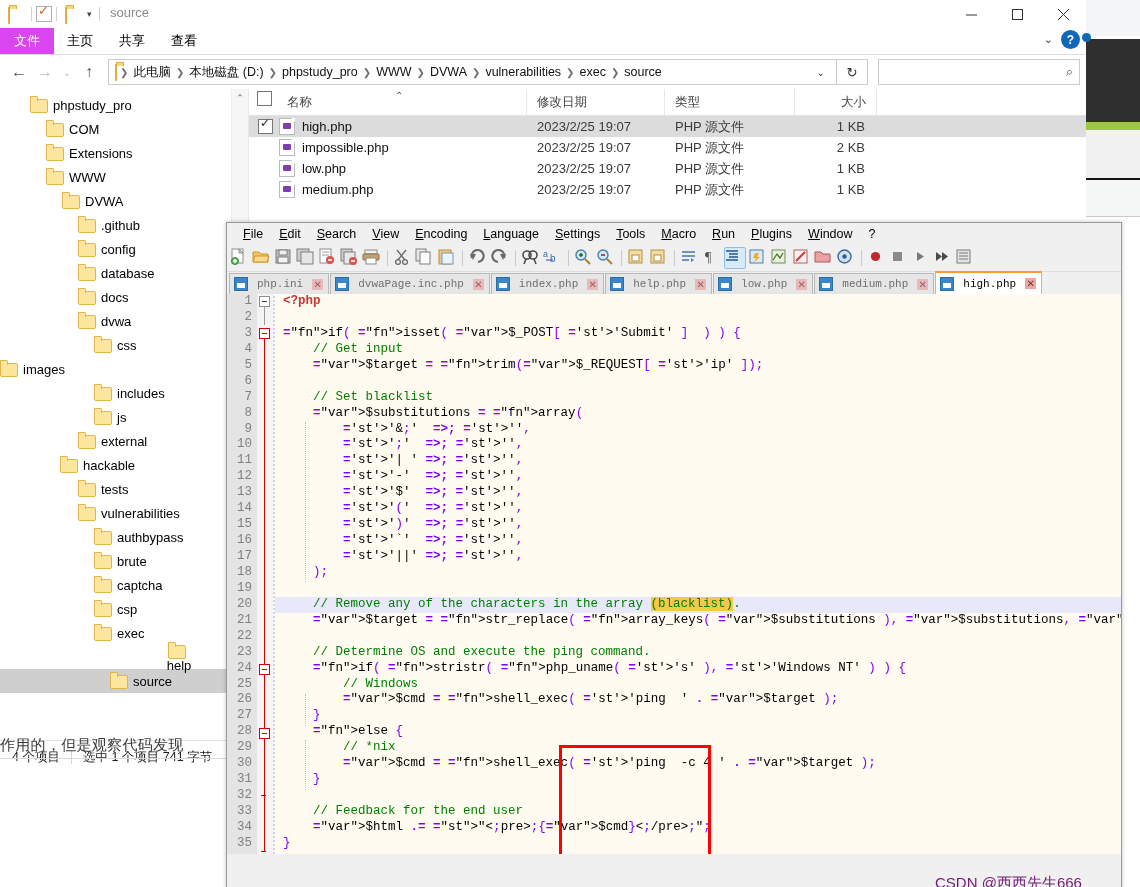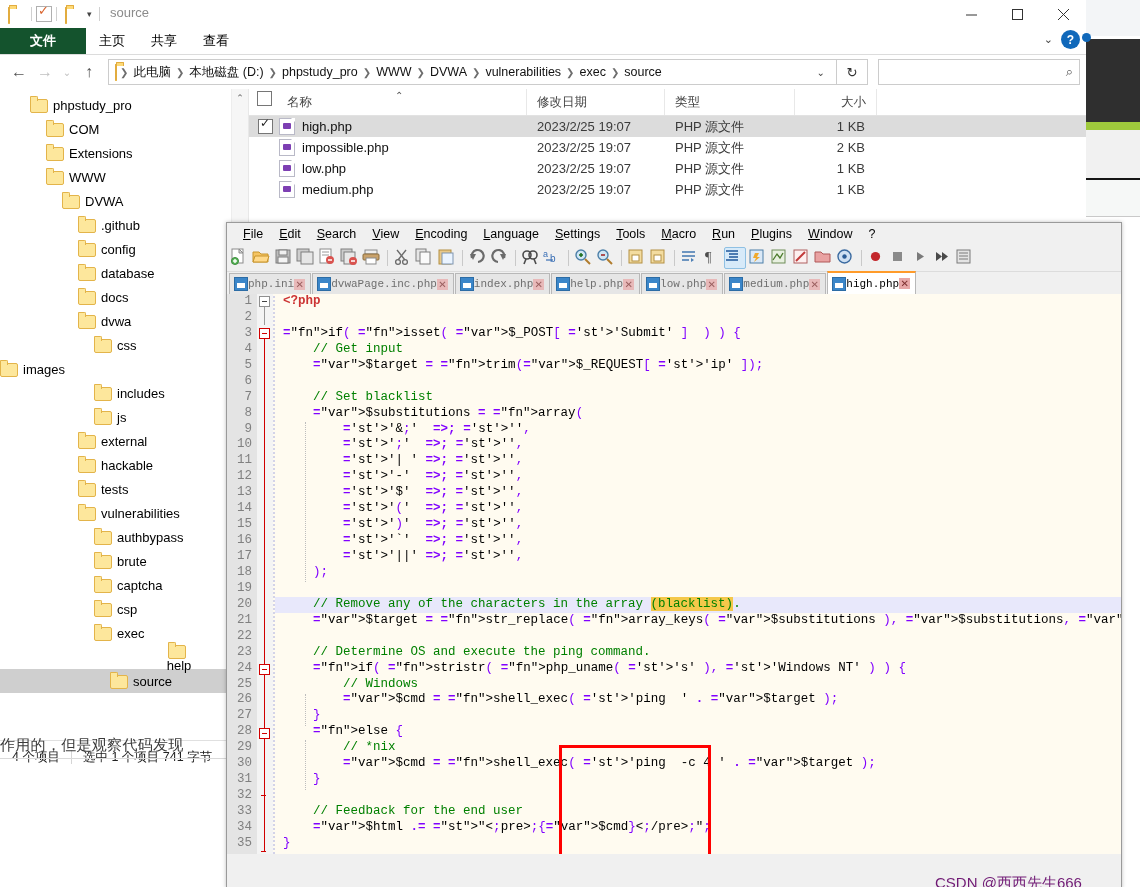--- a/index.html
+++ b/index.html
@@ -21,21 +21,21 @@
   .chk-ic{width:14px;height:14px;border:1px solid #b0b0b0;background:#fff;position:relative;}
   .chk-ic:after{content:"✓";position:absolute;left:1px;top:-4px;font-size:13px;color:#d9622b;}
   .caret{font-size:9px;color:#444;padding:0 3px;}
   .win-title{position:absolute;left:110px;top:5px;font-size:13px;color:#8b8b8b;}
   .wbtns{position:absolute;right:0;top:0;display:flex;}
   .wbtn{width:46px;height:28px;display:flex;align-items:center;justify-content:center;color:#333;font-size:13px;}
 
   .ribbon{height:26px;background:#fff;border-bottom:1px solid #dcdcdc;position:relative;}
   .rtabs{display:flex;height:26px;}
   .rtab{padding:0 13px;height:26px;line-height:26px;font-size:13px;color:#000;}
-  .rtab.file{background:#14532d;color:#fff;font-weight:bold;padding:0 30px;}
+  .rtab.file{background:#d946ef;color:#fff;font-weight:normal;padding:0 14px;}
   .ribbon-right{position:absolute;right:6px;top:2px;display:flex;align-items:center;gap:8px;}
   .ribbon-right .chev{font-size:11px;color:#444;}
   .helpb{width:19px;height:19px;border-radius:50%;background:#1068ba;color:#fff;font-size:12px;font-weight:bold;display:flex;align-items:center;justify-content:center;}
 
   .navbar{height:34px;display:flex;align-items:center;padding:0 6px;background:#fff;gap:0px;}
   .navbtn{width:26px;height:26px;display:flex;align-items:center;justify-content:center;font-size:16px;color:#555;}
   .navbtn.dis{color:#c0c0c0;}
   .navbtn.small{width:18px;font-size:10px;}
   .addrbar{flex:1;height:24px;border:1px solid #cccccc;background:#fff;display:flex;align-items:center;padding:0 4px;margin-left:6px;min-width:0;}
   .crumbs{display:flex;align-items:center;flex:1;gap:0;overflow:hidden;}
@@ -105,21 +105,21 @@
   .npp-ic:after{content:"";position:absolute;left:2px;top:2px;width:8px;height:1px;box-shadow:0 3px 0 #5b5b5b,0 6px 0 #5b5b5b,0 0 0 #5b5b5b;background:#5b5b5b;}
   .npp-ic:before{content:"";position:absolute;right:-3px;bottom:-2px;width:0;height:0;border-left:7px solid #2f9e4f;border-top:7px solid transparent;transform:rotate(-8deg);}
   .npp-menu{height:22px;display:flex;align-items:center;padding-left:8px;font-size:12.5px;color:#000;gap:0;}
   .mi{padding:0 8px;height:18px;line-height:18px;}
   .mi u{text-decoration:underline;}
   .npp-tools{height:26px;display:flex;align-items:center;padding-left:3px;gap:2px;border-bottom:1px solid #dcdcdc;background:#f0f0f0;}
   .tb{width:20px;height:20px;position:relative;border-radius:2px;}
   .tb.on{background:#d7eaf9;border:1px solid #8fc0e3;}
   .tsep{width:1px;height:16px;background:#c9c9c9;margin:0 3px;}
   .npp-tabs{height:22px;display:flex;align-items:flex-end;background:#f0f0f0;padding-left:2px;gap:1px;}
-  .tab{height:20px;display:flex;align-items:center;padding:0 5px 0 4px;font-family:"Liberation Mono","DejaVu Sans Mono",monospace;font-size:11px;color:#6f6f6f;background:#e6e6e6;border:1px solid #b8b8b8;border-bottom:none;gap:0;}
+  .tab{height:20px;display:flex;align-items:center;padding:0 5px 0 4px;font-family:"Liberation Mono","DejaVu Sans Mono",monospace;font-size:11px;color:#6f6f6f;background:#e6e6e6;border:1px solid #b8b8b8;border-bottom:none;gap:9px;}
   .tab.active{background:#fff;color:#000;border-top:2px solid #ff9b2a;height:21px;}
   .tab .dk{width:12px;height:12px;background:#3b86c9;border:1px solid #2c6ca5;position:relative;flex:none;}
   .tab .dk:after{content:"";position:absolute;left:2px;top:5px;width:8px;height:5px;background:#fff;}
   .tab .xx{font-size:10px;color:#9a5f5f;font-family:"Liberation Sans",sans-serif;background:#e8b9b9;width:11px;height:11px;line-height:11px;text-align:center;}
   .tab.active .xx{background:#e7a7a7;color:#7d3030;}
 
   .editor{position:relative;height:560px;background:#fffbf0;display:flex;font-family:"Liberation Mono","DejaVu Sans Mono",monospace;font-size:12.5px;overflow:hidden;}
   .gutter{width:30px;background:#e4e4e4;color:#808080;text-align:right;padding-right:5px;box-sizing:border-box;flex:none;}
   .fold{width:16px;background:#f4f4f4;flex:none;position:relative;}
   .codecol{flex:1;position:relative;overflow:hidden;}
@@ -311,21 +311,21 @@
             <i></i>
           </span>
           <span>js</span>
         </div>
         <div class="tnode" style="padding-left: 78px;">
           <span class="tfldr">
             <i></i>
           </span>
           <span>external</span>
         </div>
-        <div class="tnode" style="padding-left: 78px;">
+        <div class="tnode" style="padding-left: 60px;">
           <span class="tfldr">
             <i></i>
           </span>
           <span>hackable</span>
         </div>
         <div class="tnode" style="padding-left: 78px;">
           <span class="tfldr">
             <i></i>
           </span>
           <span>tests</span>

